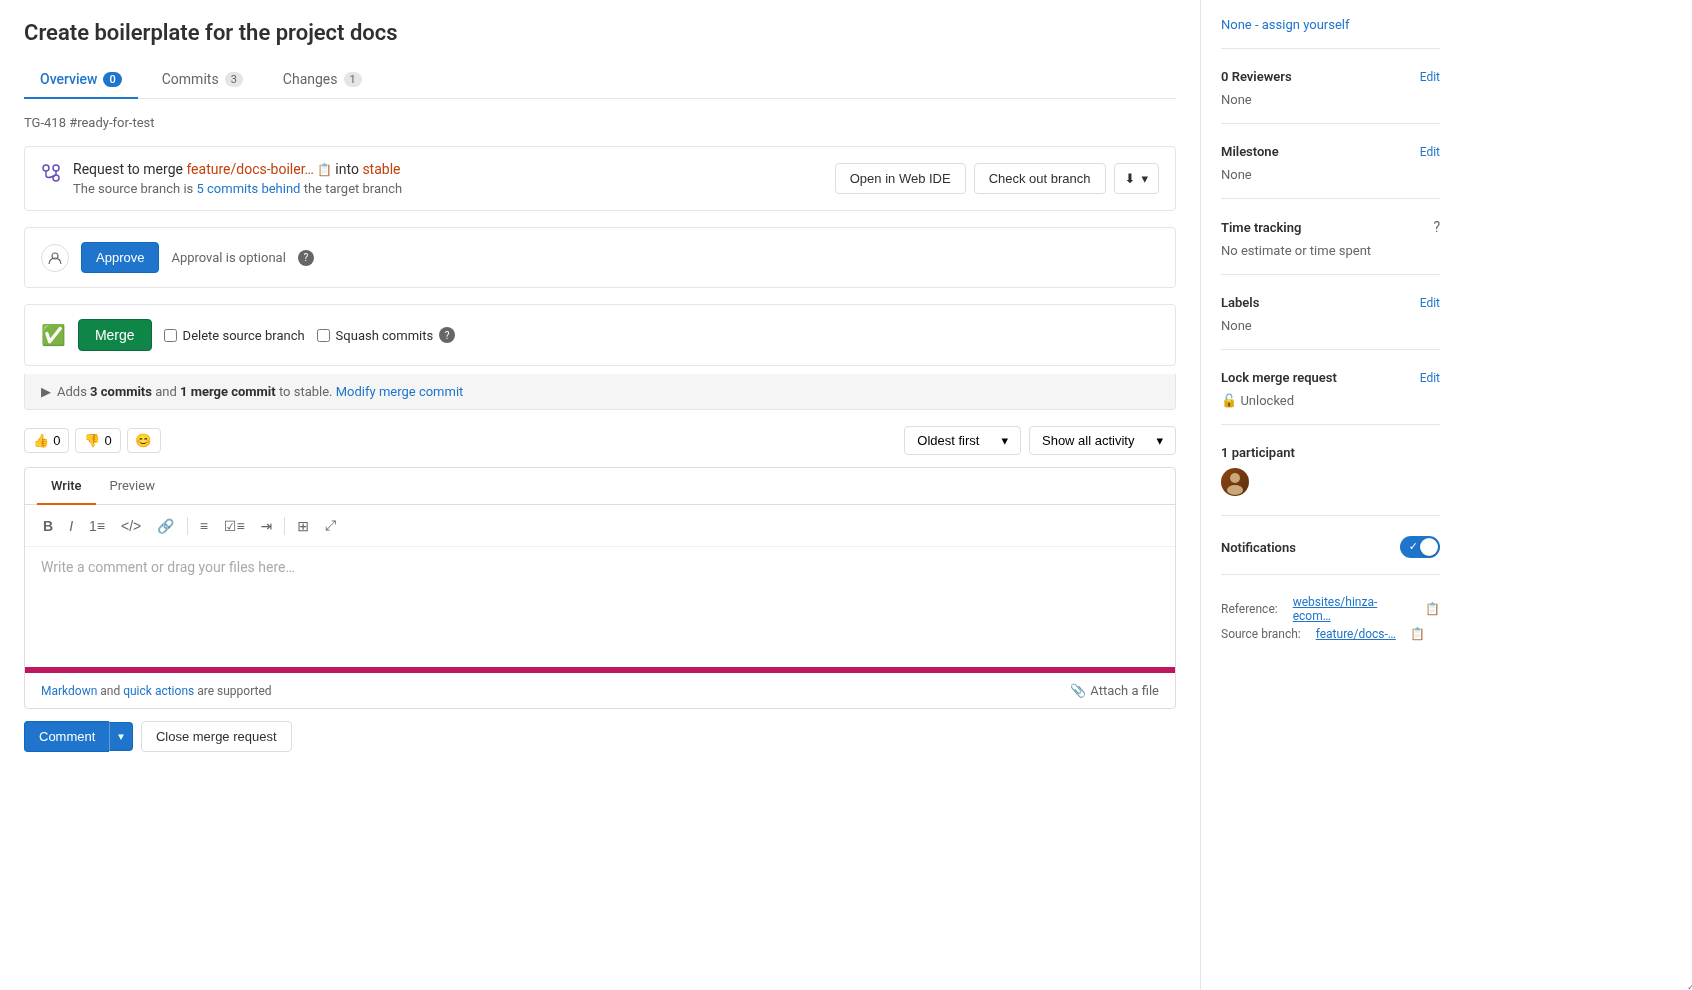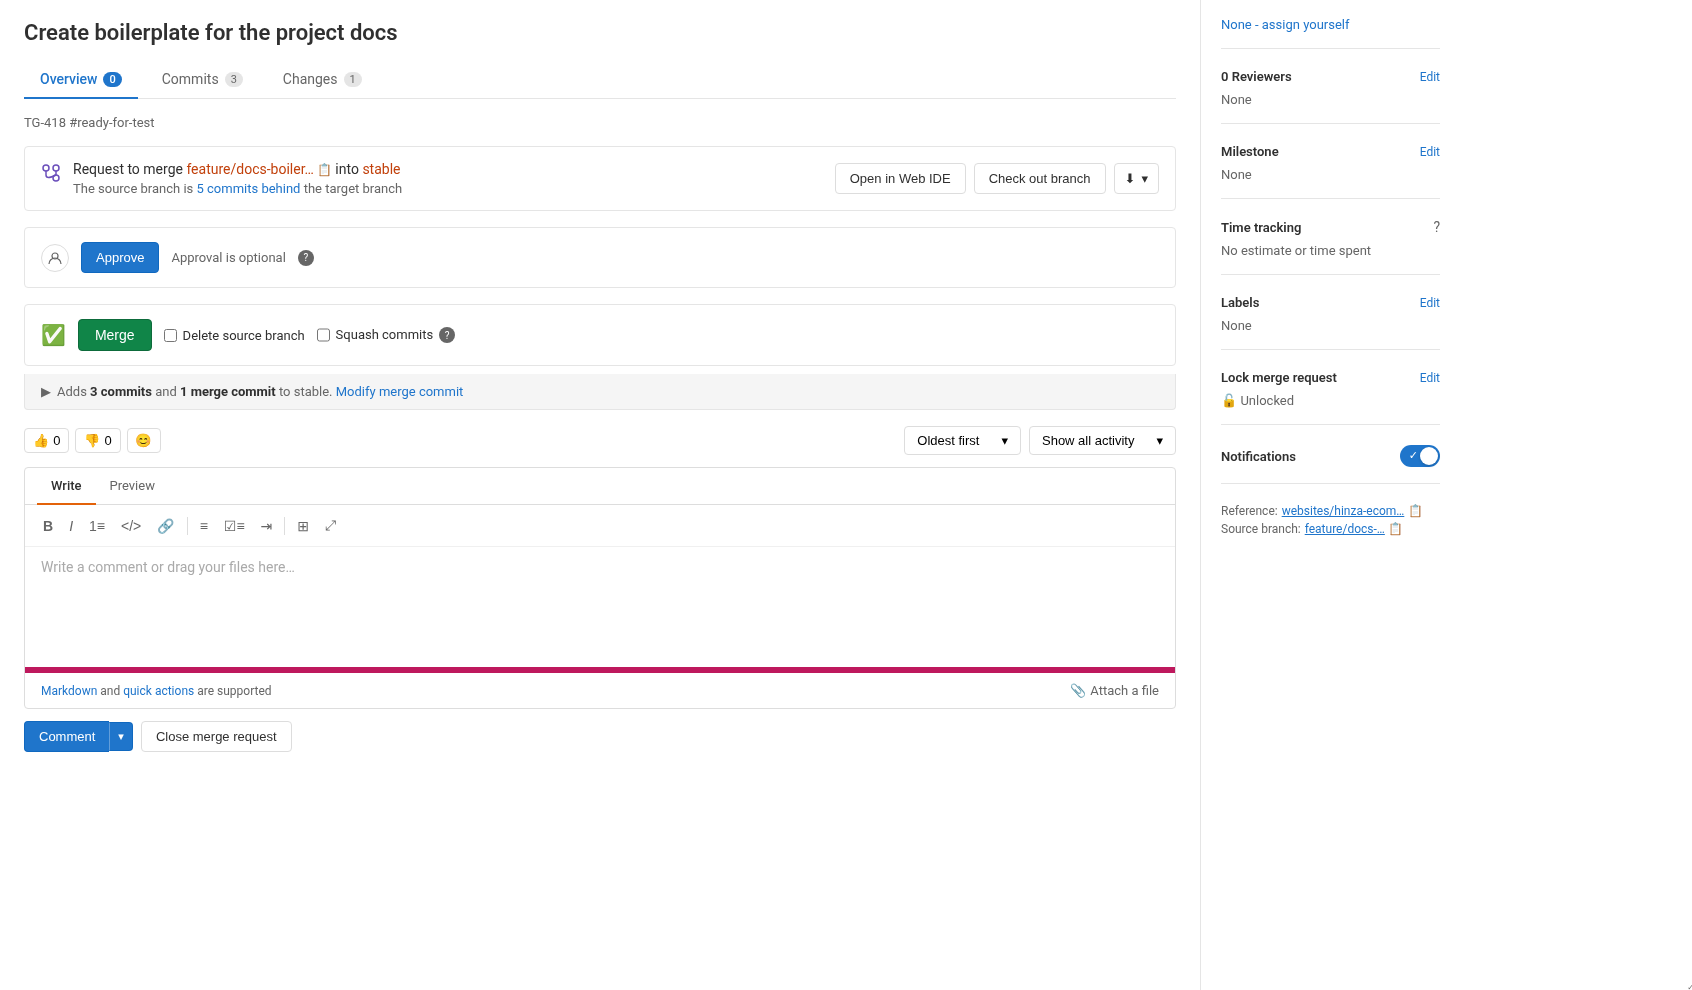--- a/index.html
+++ b/index.html
@@ -32,21 +32,21 @@
     .approval-box { border: 1px solid #e5e5e5; border-radius: 4px; padding: 14px 16px; margin-bottom: 16px; display: flex; align-items: center; gap: 12px; }
     .approve-btn { background: #1f75cb; color: #fff; border: 1px solid #1068bf; border-radius: 4px; padding: 7px 14px; cursor: pointer; font-size: 13px; font-weight: 500; }
     .approval-icon { color: #666; width: 28px; height: 28px; border: 1px solid #ddd; border-radius: 50%; display: flex; align-items: center; justify-content: center; font-size: 12px; }
     .approval-optional { color: #666; font-size: 13px; }
     .help-icon { display: inline-flex; align-items: center; justify-content: center; width: 16px; height: 16px; background: #666; color: #fff; border-radius: 50%; font-size: 10px; cursor: pointer; }
 
     .merge-box { border: 1px solid #e5e5e5; border-radius: 4px; padding: 14px 16px; margin-bottom: 8px; }
     .merge-row { display: flex; align-items: center; gap: 12px; }
     .merge-check-icon { color: #108548; font-size: 20px; }
     .merge-btn { background: #108548; color: #fff; border: 1px solid #0d6b3b; border-radius: 4px; padding: 7px 16px; cursor: pointer; font-size: 14px; font-weight: 500; }
-    .checkbox-label { display: flex; gap: 6px; font-size: 13px; color: #303030; cursor: pointer; }
+    .checkbox-label { display: flex; align-items: center; gap: 6px; font-size: 13px; color: #303030; cursor: pointer; }
     .checkbox-label input { cursor: pointer; }
 
     .commits-info { background: #f5f5f5; border: 1px solid #e5e5e5; border-top: none; border-radius: 0 0 4px 4px; padding: 10px 16px; font-size: 13px; color: #666; display: flex; align-items: center; gap: 6px; margin-bottom: 16px; }
     .expand-icon { cursor: pointer; color: #666; }
     .commits-info a { color: #1f75cb; text-decoration: none; }
     .commits-info strong { color: #303030; }
 
     .reactions-toolbar { display: flex; align-items: center; justify-content: space-between; margin-bottom: 12px; }
     .reactions-left { display: flex; align-items: center; gap: 6px; }
     .reaction-btn { display: flex; align-items: center; gap: 4px; padding: 4px 8px; border: 1px solid #ddd; border-radius: 4px; background: #fff; cursor: pointer; font-size: 13px; }
@@ -81,21 +81,21 @@
     .sidebar-header { display: flex; justify-content: space-between; align-items: center; margin-bottom: 8px; }
     .sidebar-label { font-size: 13px; font-weight: 600; color: #303030; }
     .sidebar-edit { color: #1f75cb; font-size: 12px; cursor: pointer; text-decoration: none; }
     .sidebar-value { font-size: 13px; color: #666; }
     .sidebar-assign { color: #1f75cb; font-size: 13px; cursor: pointer; }
     .toggle-switch { width: 40px; height: 22px; background: #1f75cb; border-radius: 11px; position: relative; cursor: pointer; }
     .toggle-knob { width: 18px; height: 18px; background: #fff; border-radius: 50%; position: absolute; top: 2px; right: 2px; box-shadow: 0 1px 3px rgba(0,0,0,0.2); }
     .toggle-check { position: absolute; top: 4px; right: 22px; color: #fff; font-size: 11px; }
     .participant-avatar { width: 28px; height: 28px; border-radius: 50%; background: #8B4513; display: inline-flex; align-items: center; justify-content: center; overflow: hidden; }
     .notifications-row { display: flex; justify-content: space-between; align-items: center; }
-    .ref-text { font-size: 12px; color: #666; margin-bottom: 4px; display: flex; align-items: center; gap: 4px; }
+    .ref-text { font-size: 12px; color: #666; margin-bottom: 4px; display: flex; align-items: center; gap: 15px; }
     .ref-text a { color: #1f75cb; }
     .copy-btn { background: none; border: none; cursor: pointer; color: #999; padding: 0; font-size: 12px; }
   </style>
 </head>
 <body>
 
 <div class="layout">
 
   <div class="main">
 
@@ -303,20 +303,33 @@
       <div class="sidebar-header">
         <span class="sidebar-label">Lock merge request</span>
         <a class="sidebar-edit">Edit</a>
       </div>
       <div class="sidebar-value">
         <span>🔓</span>
         <span>Unlocked</span>
       </div>
     </div>
 
+    <div class="sidebar-section">
+      <div class="sidebar-header">
+        <span class="sidebar-label">1 participant</span>
+      </div>
+      <div>
+        <div class="participant-avatar" style="background: linear-gradient(135deg, #8B4513, #5D2E0C);">
+          <svg width="28" height="28" viewBox="0 0 28 28" fill="none">
+            <circle cx="14" cy="10" r="5" fill="#c8a87a"></circle>
+            <ellipse cx="14" cy="22" rx="8" ry="5" fill="#c8a87a"></ellipse>
+          </svg>
+        </div>
+      </div>
+    </div>
 
     <div class="sidebar-section">
       <div class="notifications-row">
         <span class="sidebar-label">Notifications</span>
         <div class="toggle-switch">
           <span class="toggle-check">✓</span>
           <div class="toggle-knob"></div>
         </div>
       </div>
     </div>

